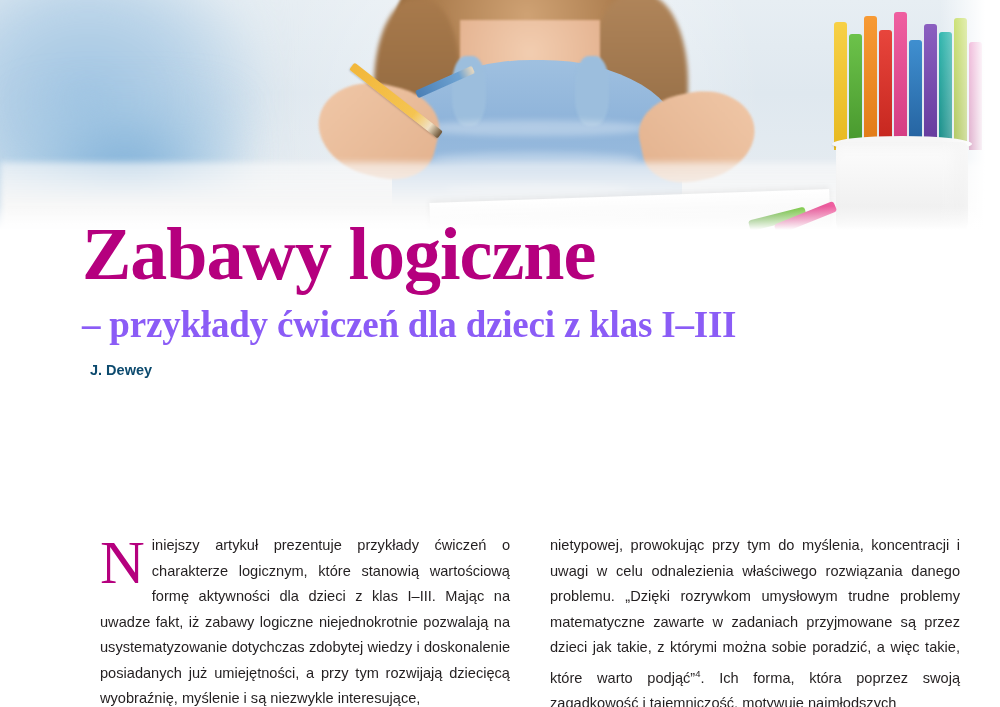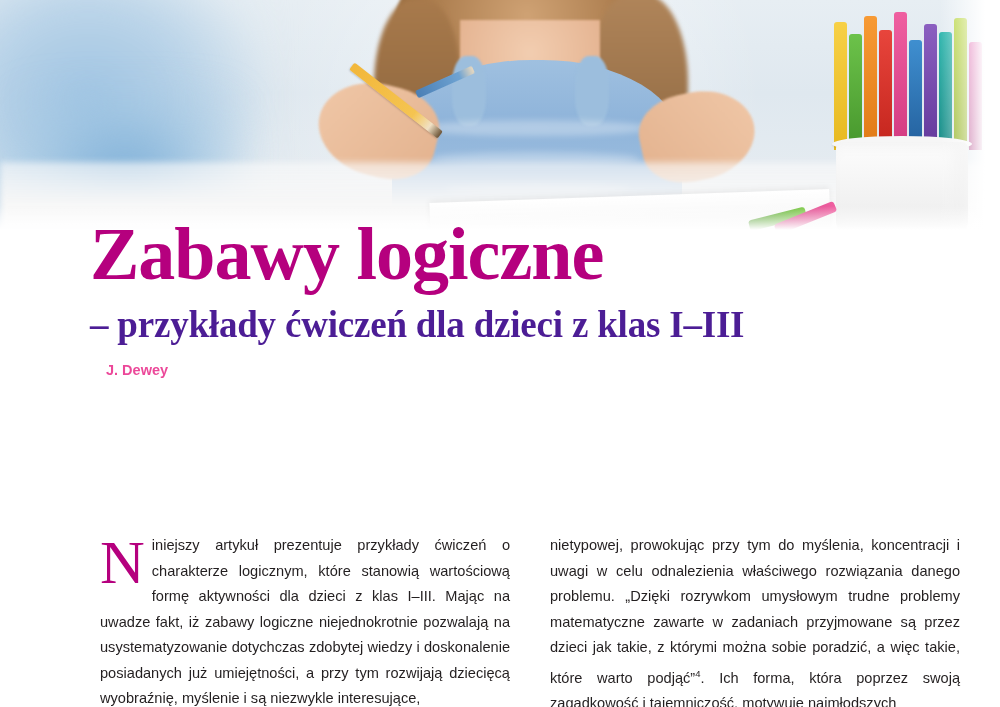--- a/index.html
+++ b/index.html
@@ -187,60 +187,60 @@
     background: linear-gradient(90deg, rgba(255,255,255,0) 0%, #ffffff 75%);
   }
   .photo-fade-bottom {
     position: absolute; left: 0; bottom: 0; width: 1000px; height: 26px;
     background: linear-gradient(180deg, rgba(255,255,255,0) 0%, #ffffff 92%);
   }
 
   
   .title-wrap {
     position: absolute;
-    left: 90px;
+    left: 82px;
     top: 212px;
     width: 860px;
   }
   .title-main {
     font-family: "Liberation Serif", serif;
     font-weight: bold;
     font-size: 74px;
     line-height: 84px;
     color: #b5007e;
     letter-spacing: -1px;
     margin: 0;
     text-shadow: 0 1px 0 rgba(255,255,255,0.9);
   }
   .title-sub {
     font-family: "Liberation Serif", serif;
     font-weight: bold;
     font-size: 37px;
     line-height: 46px;
-    color: #4c1d95;
+    color: #8b5cf6;
     margin: 6px 0 0 0;
     letter-spacing: -0.2px;
   }
 
   .quote {
     margin: 22px 0 0 0;
     font-family: "Liberation Sans", sans-serif;
     font-style: italic;
     font-weight: bold;
     font-size: 19.5px;
     line-height: 30px;
     color: #b5007e;
     width: 800px;
   }
   .quote sup { font-size: 11px; font-style: normal; }
   .quote-author {
-    margin: 14px 0 0 16px;
+    margin: 14px 0 0 8px;
     font-size: 14.5px;
     font-weight: bold;
-    color: #ec4899;
+    color: #0c4a6e;
   }
 
   
   .columns {
     position: absolute;
     left: 100px;
     top: 533px;
     width: 860px;
     display: flex;
     gap: 40px;

